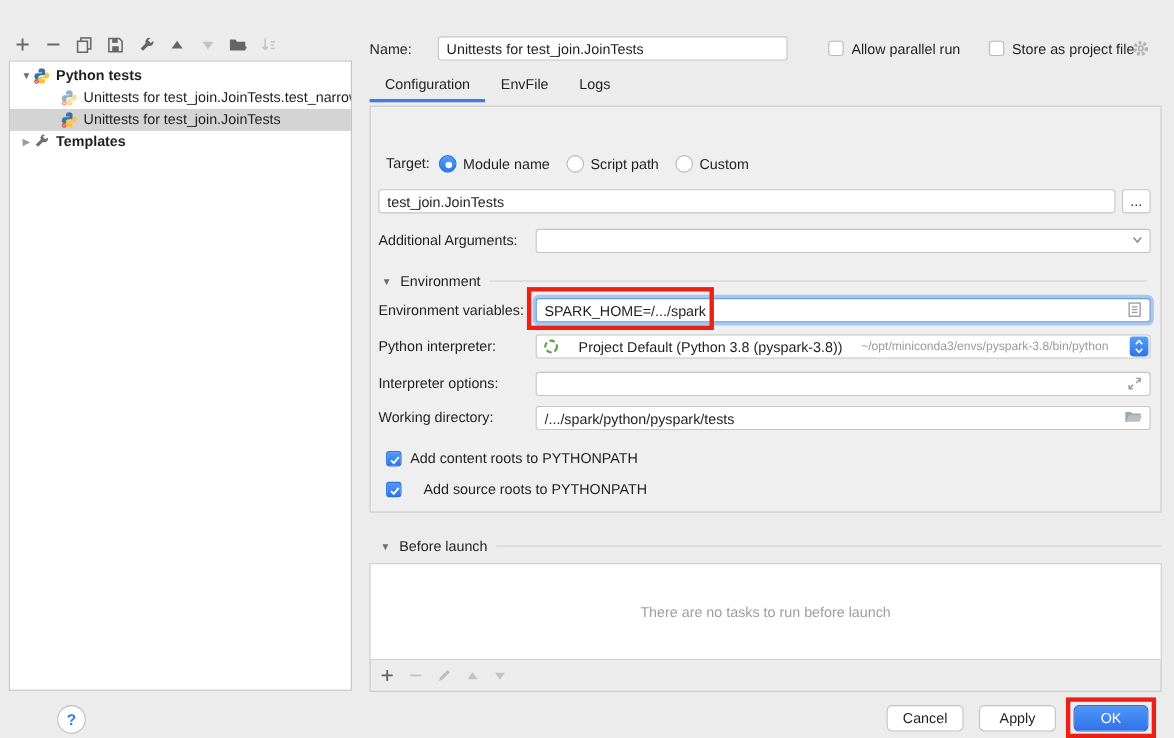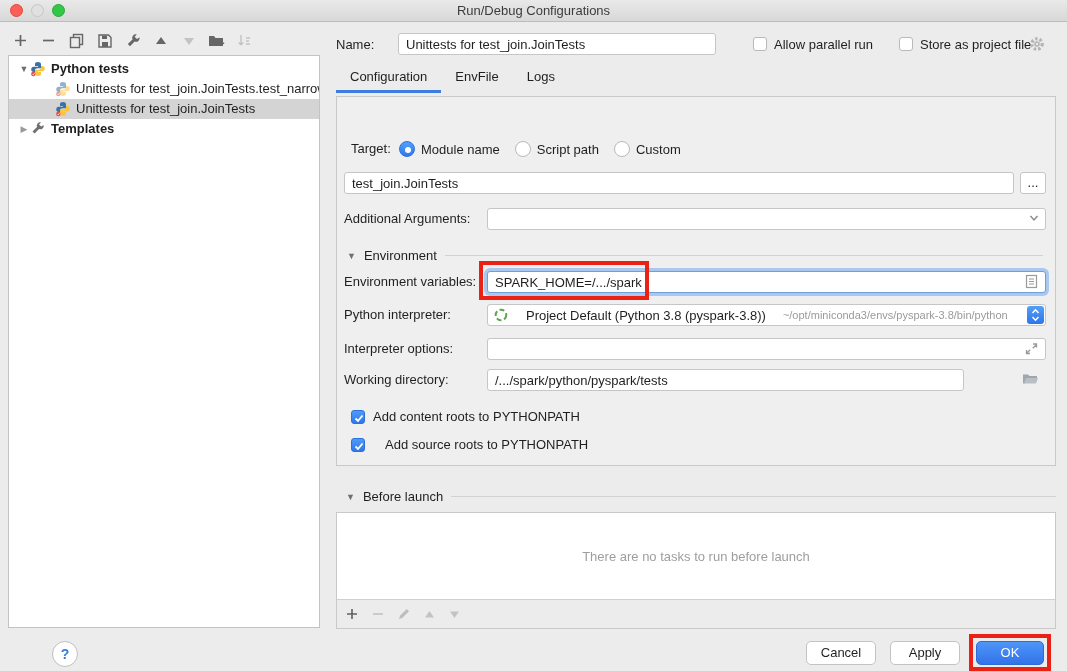--- a/index.html
+++ b/index.html
@@ -101,28 +101,20 @@
   #annot-ok { left:969px; top:634px; width:82px; height:37px; }
 
   .focused { border-color:#6f9fd8 !important; box-shadow:0 0 0 3px #a9c8ef; }
   svg { display:block; }
 </style>
 </head>
 <body>
 
 <div class="window">
 
-  <div class="titlebar">
-    <div class="title">Run/Debug Configurations</div>
-    <div class="lights">
-      <div class="light red"></div>
-      <div class="light grey"></div>
-      <div class="light green"></div>
-    </div>
-  </div>
 
   <div class="tree-toolbar">
     <div class="tbi">
       <svg width="15" height="15">
           <path d="M7.5 2v11M2 7.5h11" stroke="#666" stroke-width="1.7"></path>
         </svg>
       </div>
     <div class="tbi">
       <svg width="15" height="15">
           <path d="M2 7.5h11" stroke="#666" stroke-width="1.7"></path>
@@ -305,21 +297,21 @@
 
     <div class="plabel" style="top:244px;">Interpreter options:</div>
     <input class="field" style="position: absolute; left: 150px; top: 241px; width: 559px; padding-right: 24px;" value="">
     <div class="in-icon" style="left:687px; top:244px;">
       <svg width="15" height="15">
           <path d="M9 3h3.5v3.5M12.3 3.7 8.8 7.2M6 12.5H2.5V9M2.7 12.3l3.5-3.5" fill="none" stroke="#9a9a9a" stroke-width="1.3"></path>
         </svg>
       </div>
 
     <div class="plabel" style="top:275px;">Working directory:</div>
-    <input class="field" style="position: absolute; left: 150px; top: 272px; width: 477px; padding-right: 42px;" value="/.../spark/python/pyspark/tests">
+    <input class="field" style="position: absolute; left: 150px; top: 272px; width: 559px; padding-right: 42px;" value="/.../spark/python/pyspark/tests">
     <div class="in-icon" style="left:685px; top:275px;">
       <svg width="17" height="14">
           <path d="M1 2.5h5L7.5 4H15v2H4.5L3 11.5H1z" fill="#9fa6ad"></path>
           <path d="M4 6h12l-2 5.5H2z" fill="#b9bfc6"></path>
         </svg>
       </div>
 
     <div class="pcheck" style="top:309px;">
       <span class="checkbox checked">
         <svg width="12" height="12" style="margin:1px">

